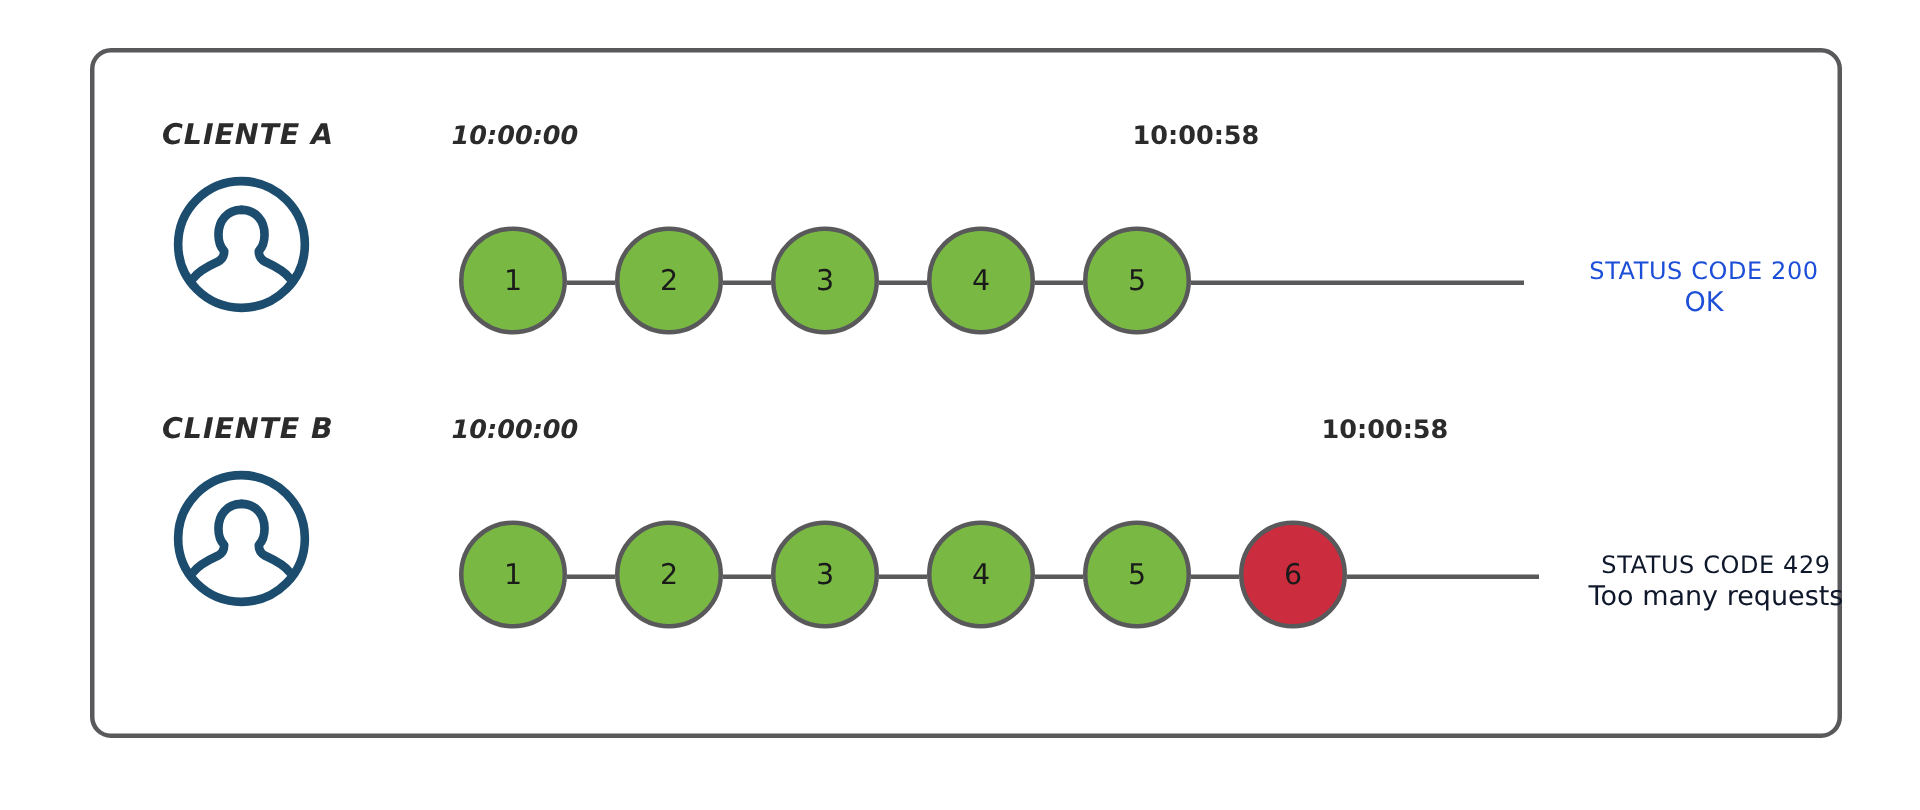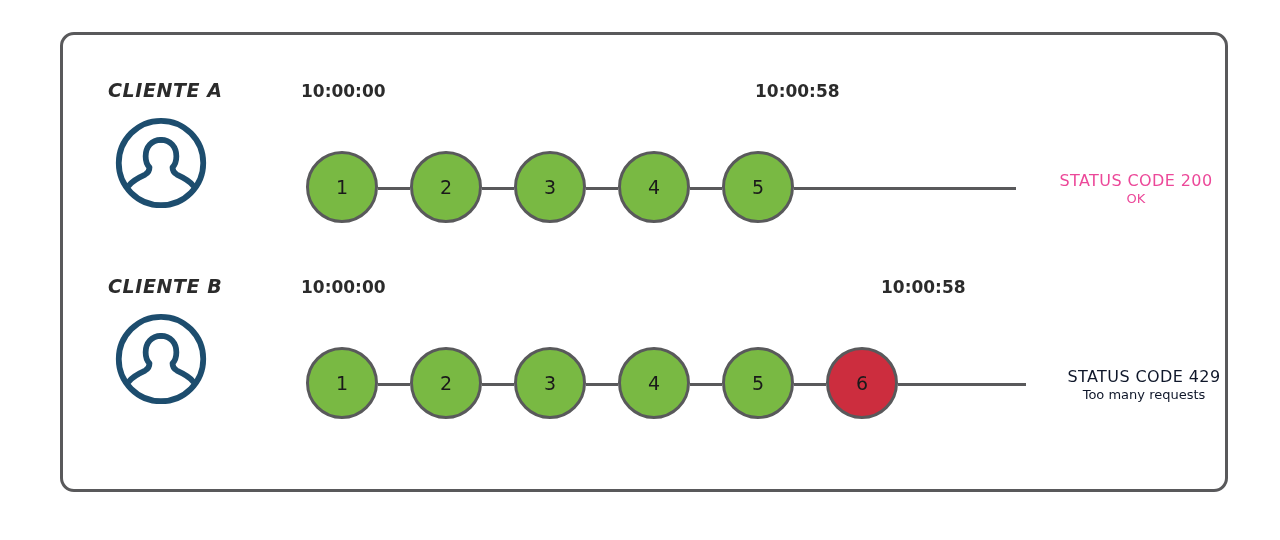--- a/index.html
+++ b/index.html
@@ -63,21 +63,21 @@
   
   .timestamp {
     position: absolute;
     top: 22px;
     font-family: "DejaVu Sans", sans-serif;
     font-size: 17px;
     font-weight: bold;
     color: #2b2b2b;
     white-space: nowrap;
   }
-  .ts-start { left: 238px; }
+  .ts-start { left: 238px; font-style: italic; }
   #row-a .ts-end { left: 692px; }
   #row-b .ts-end { left: 818px; }
 
   
   .track {
     position: absolute;
     left: 0;
     top: 84px;
     height: 90px;
     width: 100%;
@@ -114,23 +114,23 @@
     text-align: center;
     white-space: nowrap;
     font-family: "DejaVu Sans", sans-serif;
     line-height: 1.25;
   }
   .status .line1 {
     font-size: 16px;
     letter-spacing: 0.4px;
   }
   .status .line2 {
-    font-size: 13px;
-  }
-  .status.ok  { color: #ec4899; }
+    font-size: 18px;
+  }
+  .status.ok  { color: #1d4ed8; }
   .status.err { color: #0f172a; }
 
   #row-a .status { left: 958px; top: 112px; width: 230px; }
   #row-b .status { left: 966px; top: 112px; width: 230px; }
 </style>
 </head>
 <body>
 
 <div id="frame">
 

